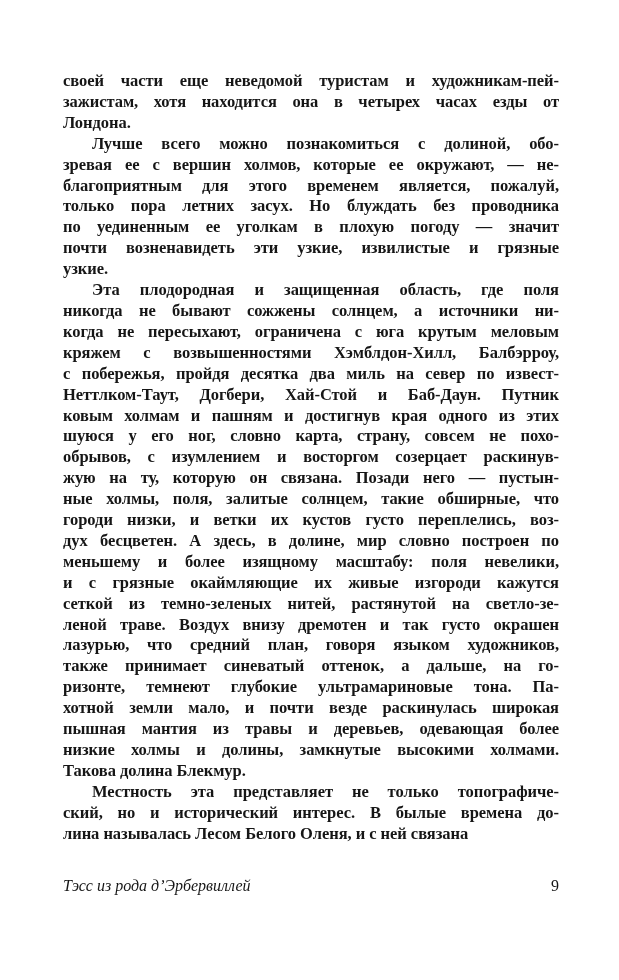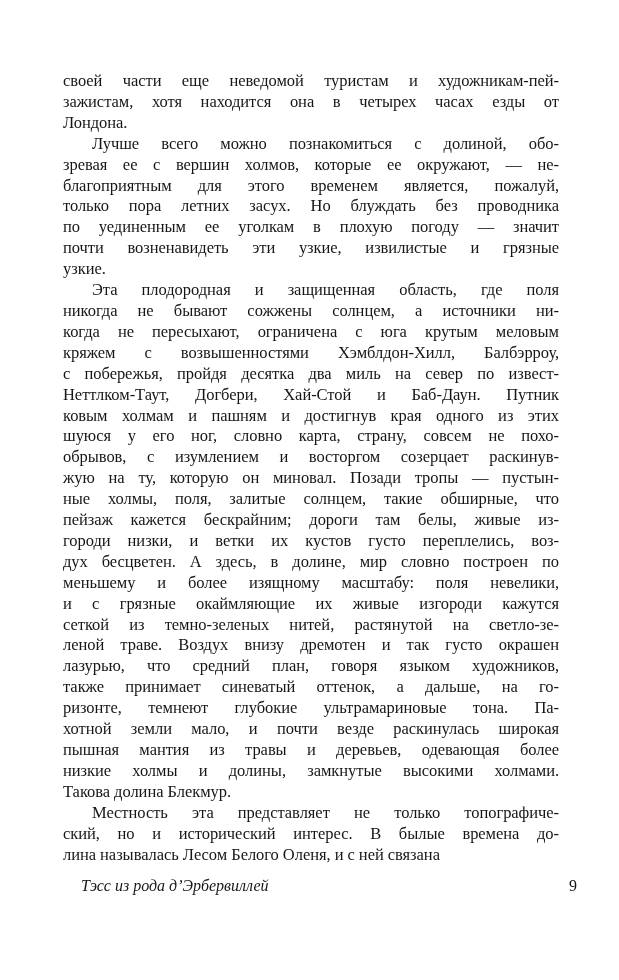--- a/index.html
+++ b/index.html
@@ -26,30 +26,31 @@
     letter-spacing: -0.05px;
   }
   .paragraph {
     margin: 0;
     padding: 0;
   }
   .line {
     text-align: justify;
     text-align-last: justify;
     min-height: 20.9px;
+    font-weight: bold;
   }
   .line.last {
     text-align-last: left;
   }
   .line.first-indent {
     text-indent: 29px;
   }
   .footer {
     position: absolute;
-    left: 81px;
+    left: 63px;
     top: 877px;
     width: 496px;
     display: flex;
     justify-content: space-between;
     align-items: baseline;
     font-size: 16px;
   }
   .footer-title {
     font-style: italic;
   }
@@ -79,23 +80,22 @@
       <div class="paragraph">
         <div class="line first-indent">Эта плодородная и защищенная область, где поля</div>
         <div class="line">никогда не бывают сожжены солнцем, а источники ни-</div>
         <div class="line">когда не пересыхают, ограничена с юга крутым меловым</div>
         <div class="line">кряжем с возвышенностями Хэмблдон-Хилл, Балбэрроу,</div>
         <div class="line">с побережья, пройдя десятка два миль на север по извест-</div>
         <div class="line">Неттлком-Таут, Догбери, Хай-Стой и Баб-Даун. Путник</div>
         <div class="line">ковым холмам и пашням и достигнув края одного из этих</div>
         <div class="line">шуюся у его ног, словно карта, страну, совсем не похо-</div>
         <div class="line">обрывов, с изумлением и восторгом созерцает раскинув-</div>
-        <div class="line">жую на ту, которую он миновал. Позади тропы — пустын-</div>
+        <div class="line">жую на ту, которую он связана. Позади него — пустын-</div>
         <div class="line">ные холмы, поля, залитые солнцем, такие обширные, что</div>
-        <div class="line">пейзаж кажется бескрайним; дороги там белы, живые из-</div>
         <div class="line">городи низки, и ветки их кустов густо переплелись, воз-</div>
         <div class="line">дух бесцветен. А здесь, в долине, мир словно построен по</div>
         <div class="line">меньшему и более изящному масштабу: поля невелики,</div>
         <div class="line">и с грязные окаймляющие их живые изгороди кажутся</div>
         <div class="line">сеткой из темно-зеленых нитей, растянутой на светло-зе-</div>
         <div class="line">леной траве. Воздух внизу дремотен и так густо окрашен</div>
         <div class="line">лазурью, что средний план, говоря языком художников,</div>
         <div class="line">также принимает синеватый оттенок, а дальше, на го-</div>
         <div class="line">ризонте, темнеют глубокие ультрамариновые тона. Па-</div>
         <div class="line">хотной земли мало, и почти везде раскинулась широкая</div>

